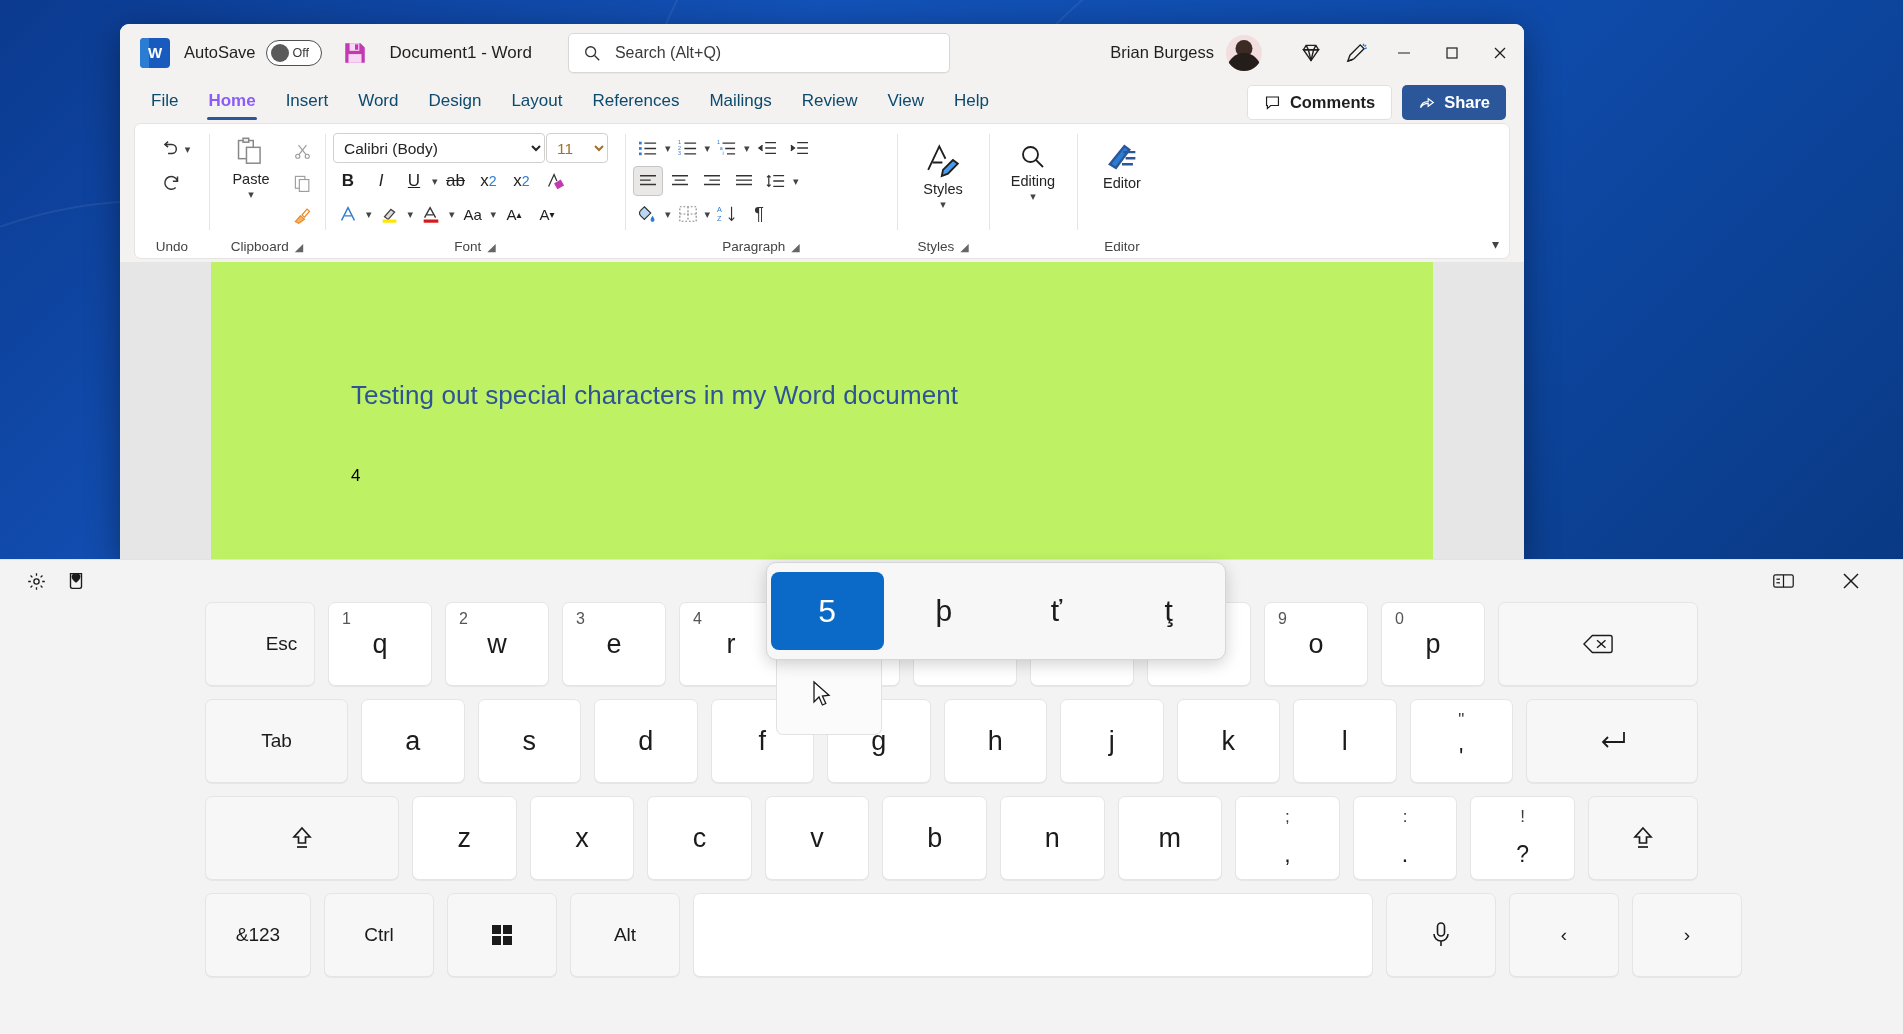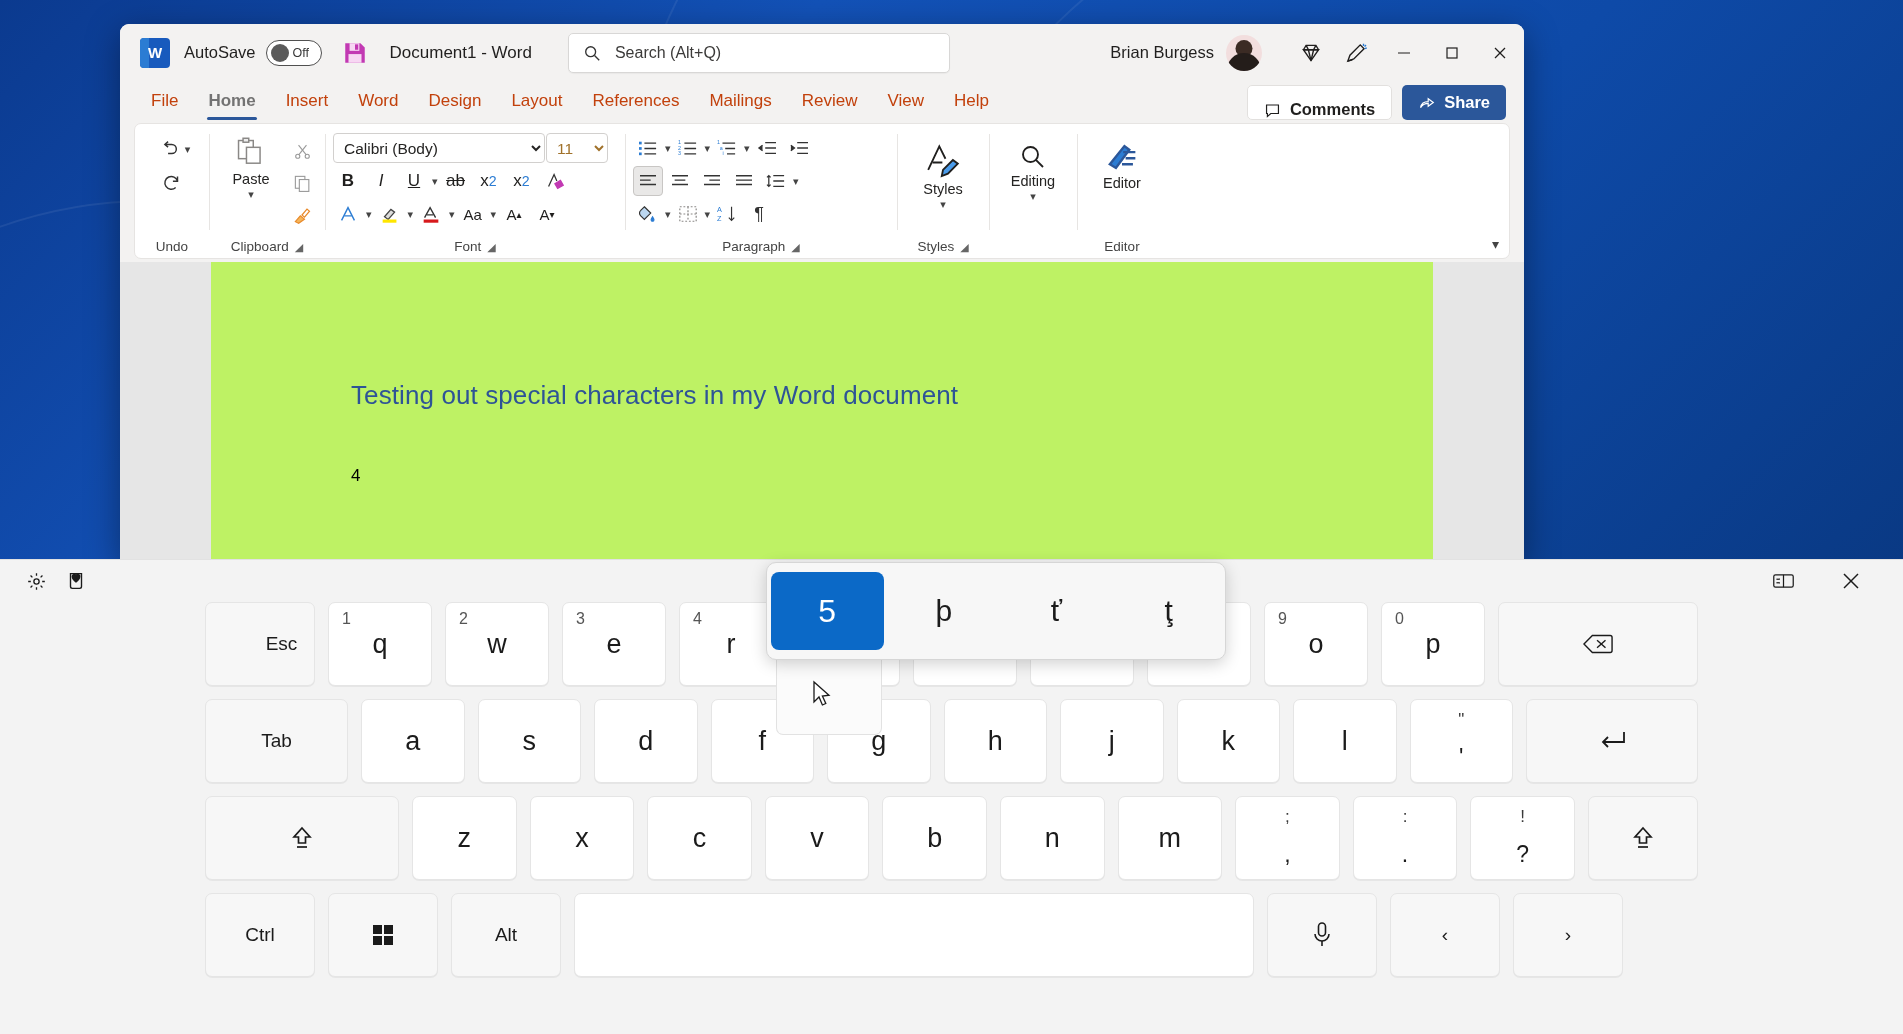--- a/index.html
+++ b/index.html
@@ -89,31 +89,31 @@
     width: 48px; height: 56px; display: flex; align-items: center;
     justify-content: center; cursor: pointer; color: #201f1e;
   }
 
   
   .tabrow {
     height: 42px; display: flex; align-items: center;
     padding-left: 16px; background: #f3f2f1; position: relative;
   }
   .tab {
-    font-size: 17px; color: #c2410c; padding: 6px 15px 8px;
+    font-size: 17px; color: #0c4a6e; padding: 6px 15px 8px;
     cursor: pointer; white-space: nowrap; position: relative;
   }
-  .tab.active { font-weight: bold; color: #737373; }
+  .tab.active { font-weight: bold; color: #8b5cf6; }
   .tab.active::after {
     content: ""; position: absolute; left: 14px; right: 14px; bottom: -1px;
     height: 3px; background: #2b579a; border-radius: 2px;
   }
   .tabrow-right { margin-left: auto; display: flex; align-items: center; gap: 10px; padding-right: 18px;}
   .btn-comments {
-    display: flex; align-items: flex-end; gap: 9px;
+    display: flex; align-items: center; gap: 9px;
     height: 35px; padding: 0 16px; border-radius: 5px;
     background: #fff; border: 1px solid #e2e0de;
     font-size: 16.5px; font-weight: bold; color: #201f1e; cursor: pointer;
   }
   .btn-share {
     display: flex; align-items: center; gap: 9px;
     height: 35px; padding: 0 16px; border-radius: 5px;
     background: #2b579a; color: #fff; border: none;
     font-size: 16.5px; font-weight: bold; cursor: pointer;
   }
@@ -828,20 +828,23 @@
         <div class="key fn w-shift-r">
           <span>
             <svg width="28" height="28" viewBox="0 0 28 28" fill="none" stroke="#1b1b1b" stroke-width="1.7">
               <path d="M14 4l8 9h-4.5v6h-7v-6H6z"></path>
               <line x1="9" y1="23" x2="19" y2="23"></line>
             </svg>
           </span>
         </div>
       </div>
       <div class="kb-row">
+        <div class="key fn w-123">
+          <span>&amp;123</span>
+        </div>
         <div class="key fn w-ctrl">
           <span>Ctrl</span>
         </div>
         <div class="key fn w-win">
           <span>
             <svg width="24" height="24" viewBox="0 0 24 24" fill="#1b1b1b">
               <rect x="2" y="2" width="9" height="9"></rect>
               <rect x="13" y="2" width="9" height="9"></rect>
               <rect x="2" y="13" width="9" height="9"></rect>
               <rect x="13" y="13" width="9" height="9"></rect>

